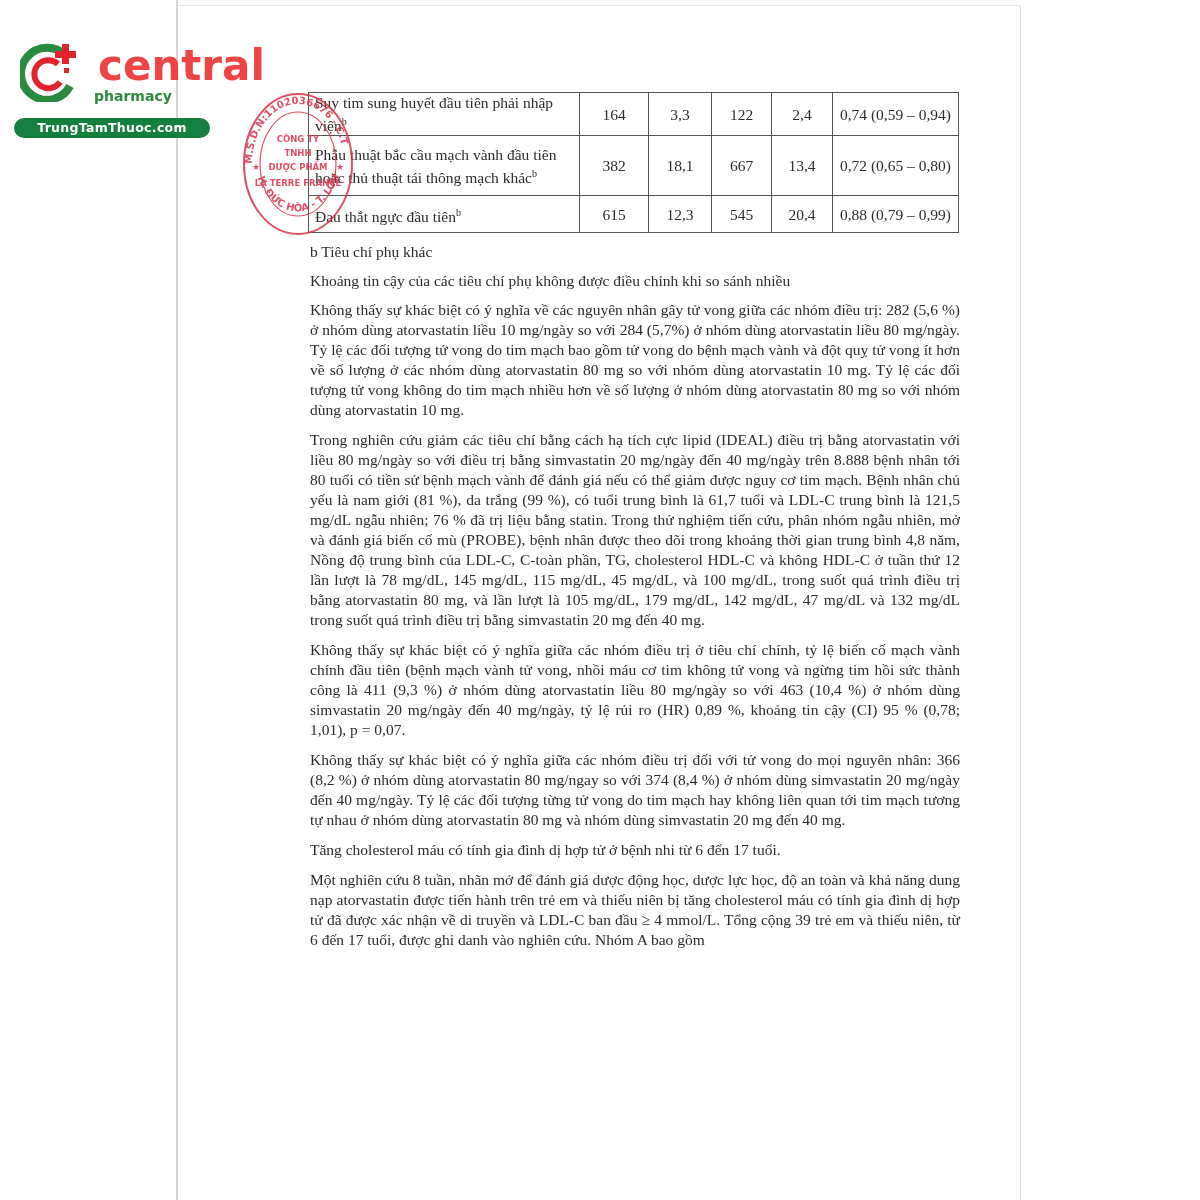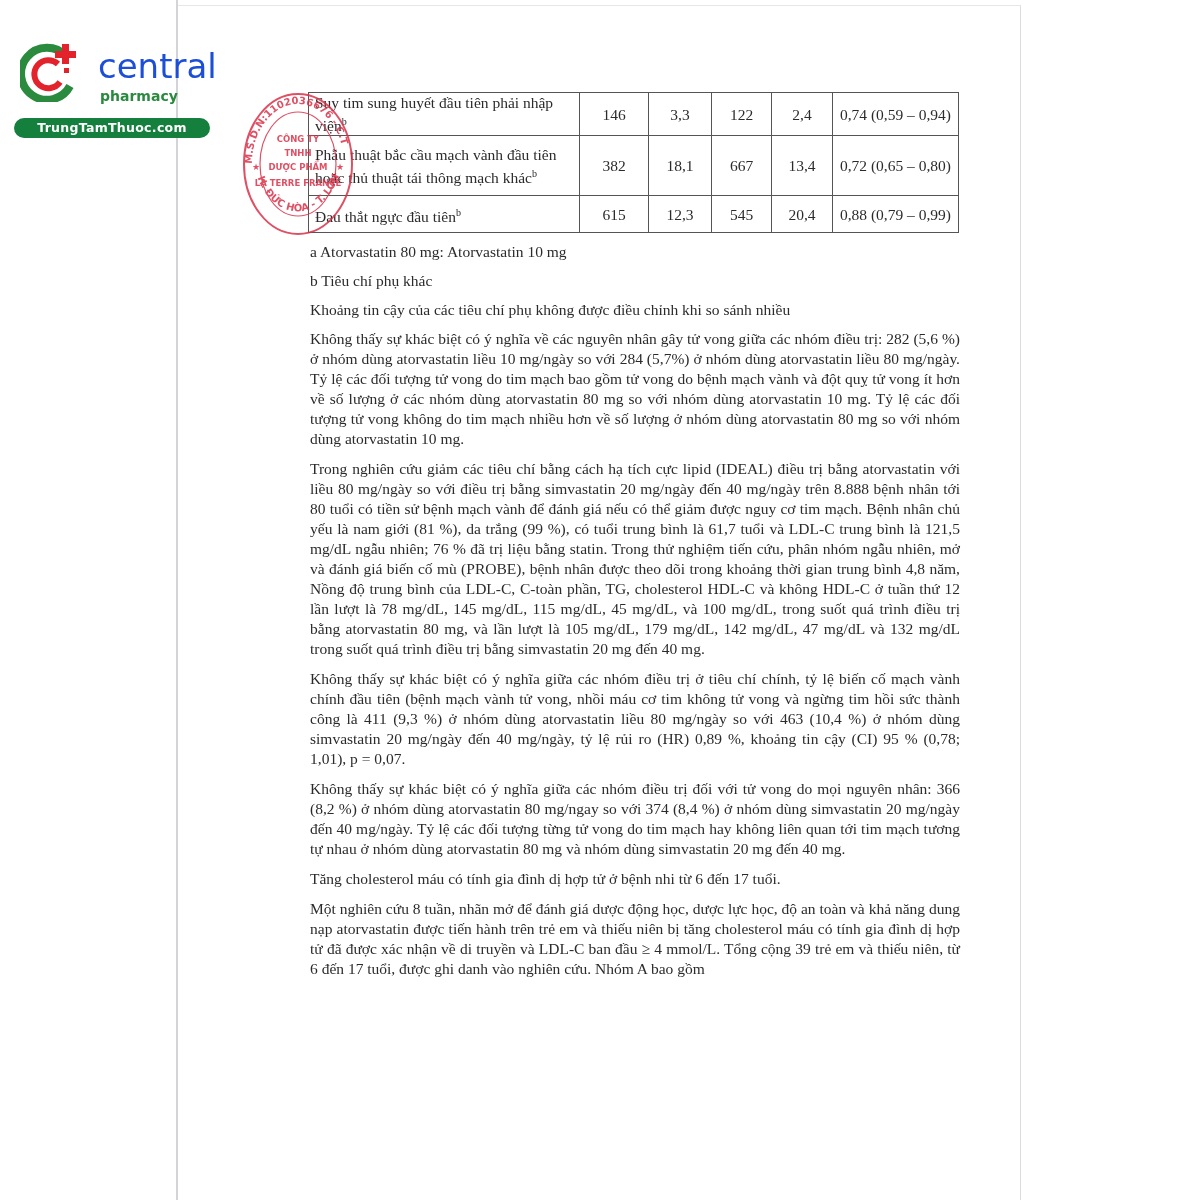--- a/index.html
+++ b/index.html
@@ -6,22 +6,22 @@
   body { width:1200px; height:1200px; background:#ffffff; position:relative; overflow:hidden;
          font-family:"Liberation Serif","DejaVu Serif",serif; color:#2b2b2b; }
   .page-edge-left { position:absolute; left:176px; top:0; width:2px; height:1200px; background:#d4d4d8; }
   .page-edge-right { position:absolute; left:1020px; top:6px; width:1px; height:1194px; background:#dcdcdc; }
   .page-edge-top { position:absolute; left:178px; top:5px; width:843px; height:1px; background:#e6e6e6; }
 
   
   .logo { position:absolute; left:10px; top:38px; width:205px; height:100px; }
   .logo-mark { position:absolute; left:10px; top:4px; width:60px; height:60px; }
   .logo-word { position:absolute; left:88px; top:8px; font-family:"DejaVu Sans","Liberation Sans",sans-serif;
-               font-size:34px; font-weight:normal; color:#1d4ed8; letter-spacing:0px; line-height:40px; }
-  .logo-sub { position:absolute; left:90px; top:50px; font-family:"DejaVu Sans","Liberation Sans",sans-serif;
+               font-size:42px; font-weight:bold; color:#ef4444; letter-spacing:0px; line-height:40px; }
+  .logo-sub { position:absolute; left:84px; top:50px; font-family:"DejaVu Sans","Liberation Sans",sans-serif;
               font-size:14px; font-weight:bold; color:#2a8a3e; }
   .logo-banner { position:absolute; left:4px; top:80px; width:196px; height:20px; border-radius:10px; background:#15803d;
                  color:#fff; font-family:"DejaVu Sans","Liberation Sans",sans-serif; font-size:12.5px; font-weight:bold;
                  text-align:center; line-height:20px; letter-spacing:0.3px; }
 
   
   .stamp { position:absolute; left:242px; top:90px; width:112px; height:148px; pointer-events:none; opacity:0.85; }
 
   
   .data-table { position:absolute; left:308px; top:92px; border-collapse:collapse; font-size:15.5px;padding-left:44px; }
@@ -55,21 +55,21 @@
   </svg>
   <div class="logo-word">central</div>
   <div class="logo-sub">pharmacy</div>
   <div class="logo-banner">TrungTamThuoc.com</div>
 </div>
 
 <table class="data-table">
   <tbody>
       <tr class="r1">
     <td class="label"><span>Suy tim sung huyết đầu tiên phải nhập viện</span><sup>b</sup></td>
-    <td class="num c1">146</td>
+    <td class="num c1">164</td>
     <td class="num c2">3,3</td>
     <td class="num c3">122</td>
     <td class="num c4">2,4</td>
     <td class="num c5">0,74 (0,59 – 0,94)</td>
   </tr>
   <tr class="r2">
     <td class="label"><span>Phẫu thuật bắc cầu mạch vành đầu tiên hoặc thủ thuật tái thông mạch khác</span><sup>b</sup></td>
     <td class="num c1">382</td>
     <td class="num c2">18,1</td>
     <td class="num c3">667</td>
@@ -102,21 +102,20 @@
   </text>
   <text x="56" y="52" text-anchor="middle" font-family="DejaVu Sans, sans-serif" font-size="8.5" font-weight="bold" fill="#d9324a">CÔNG TY</text>
   <text x="56" y="66" text-anchor="middle" font-family="DejaVu Sans, sans-serif" font-size="8.5" font-weight="bold" fill="#d9324a">TNHH</text>
   <text x="56" y="80" text-anchor="middle" font-family="DejaVu Sans, sans-serif" font-size="8.5" font-weight="bold" fill="#d9324a">DƯỢC PHẨM</text>
   <text x="56" y="96" text-anchor="middle" font-family="DejaVu Sans, sans-serif" font-size="8.5" font-weight="bold" fill="#d9324a">LA TERRE FRANCE</text>
   <text x="10" y="80" font-family="DejaVu Sans, sans-serif" font-size="9" fill="#d9324a">★</text>
   <text x="94" y="80" font-family="DejaVu Sans, sans-serif" font-size="9" fill="#d9324a">★</text>
 </svg>
 
 <div class="content">
-  <p class="note">a Atorvastatin 80 mg: Atorvastatin 10 mg</p>
   <p class="note">b Tiêu chí phụ khác</p>
   <p class="note">Khoảng tin cậy của các tiêu chí phụ không được điều chỉnh khi so sánh nhiều</p>
   <p>Không thấy sự khác biệt có ý nghĩa về các nguyên nhân gây tử vong giữa các nhóm điều trị: 282 (5,6 %) ở nhóm dùng atorvastatin liều 10 mg/ngày so với 284 (5,7%) ở nhóm dùng atorvastatin liều 80 mg/ngày. Tỷ lệ các đối tượng tử vong do tim mạch bao gồm tử vong do bệnh mạch vành và đột quỵ tử vong ít hơn về số lượng ở các nhóm dùng atorvastatin 80 mg so với nhóm dùng atorvastatin 10 mg. Tỷ lệ các đối tượng tử vong không do tim mạch nhiều hơn về số lượng ở nhóm dùng atorvastatin 80 mg so với nhóm dùng atorvastatin 10 mg.</p>
   <p>Trong nghiên cứu giảm các tiêu chí bằng cách hạ tích cực lipid (IDEAL) điều trị bằng atorvastatin với liều 80 mg/ngày so với điều trị bằng simvastatin 20 mg/ngày đến 40 mg/ngày trên 8.888 bệnh nhân tới 80 tuổi có tiền sử bệnh mạch vành để đánh giá nếu có thể giảm được nguy cơ tim mạch. Bệnh nhân chủ yếu là nam giới (81 %), da trắng (99 %), có tuổi trung bình là 61,7 tuổi và LDL-C trung bình là 121,5 mg/dL ngẫu nhiên; 76 % đã trị liệu bằng statin. Trong thử nghiệm tiến cứu, phân nhóm ngẫu nhiên, mở và đánh giá biến cố mù (PROBE), bệnh nhân được theo dõi trong khoảng thời gian trung bình 4,8 năm, Nồng độ trung bình của LDL-C, C-toàn phần, TG, cholesterol HDL-C và không HDL-C ở tuần thứ 12 lần lượt là 78 mg/dL, 145 mg/dL, 115 mg/dL, 45 mg/dL, và 100 mg/dL, trong suốt quá trình điều trị bằng atorvastatin 80 mg, và lần lượt là 105 mg/dL, 179 mg/dL, 142 mg/dL, 47 mg/dL và 132 mg/dL trong suốt quá trình điều trị bằng simvastatin 20 mg đến 40 mg.</p>
   <p>Không thấy sự khác biệt có ý nghĩa giữa các nhóm điều trị ở tiêu chí chính, tỷ lệ biến cố mạch vành chính đầu tiên (bệnh mạch vành tử vong, nhồi máu cơ tim không tử vong và ngừng tim hồi sức thành công là 411 (9,3 %) ở nhóm dùng atorvastatin liều 80 mg/ngày so với 463 (10,4 %) ở nhóm dùng simvastatin 20 mg/ngày đến 40 mg/ngày, tỷ lệ rủi ro (HR) 0,89 %, khoảng tin cậy (CI) 95 % (0,78; 1,01), p = 0,07.</p>
   <p>Không thấy sự khác biệt có ý nghĩa giữa các nhóm điều trị đối với tử vong do mọi nguyên nhân: 366 (8,2 %) ở nhóm dùng atorvastatin 80 mg/ngay so với 374 (8,4 %) ở nhóm dùng simvastatin 20 mg/ngày đến  40 mg/ngày. Tỷ lệ các đối tượng từng tử vong do tim mạch hay không liên quan tới tim mạch tương tự nhau ở nhóm dùng atorvastatin 80 mg và nhóm dùng simvastatin 20 mg đến 40 mg.</p>
   <p>Tăng cholesterol máu có tính gia đình dị hợp tử ở bệnh nhi từ 6 đến 17 tuổi.</p>
   <p>Một nghiên cứu 8 tuần, nhãn mở để đánh giá dược động học, dược lực học, độ an toàn và khả năng dung nạp atorvastatin được tiến hành trên trẻ em và thiếu niên bị tăng cholesterol máu có tính gia đình dị hợp tử đã được xác nhận về di truyền và LDL-C ban đầu ≥ 4 mmol/L. Tổng cộng 39 trẻ em và thiếu niên, từ 6 đến 17 tuổi, được ghi danh vào nghiên cứu. Nhóm A bao gồm</p>
 </div>
 

